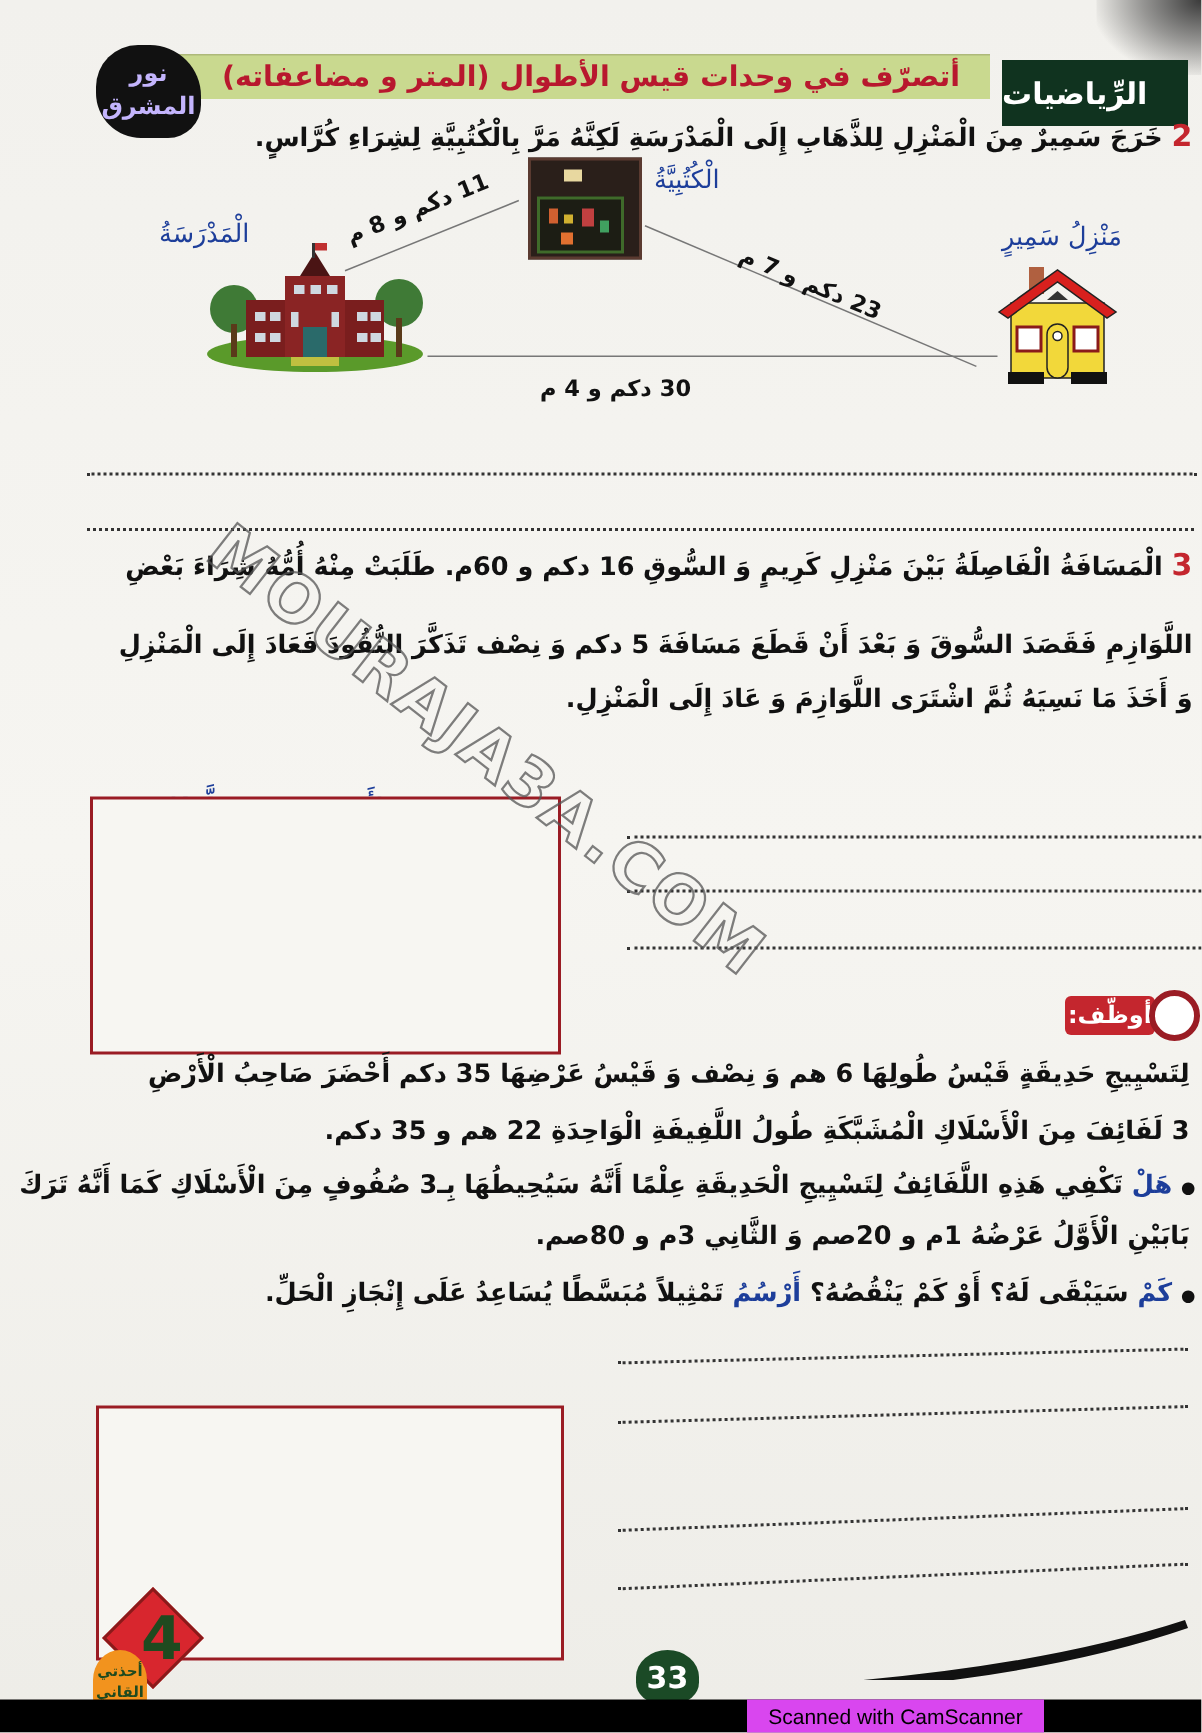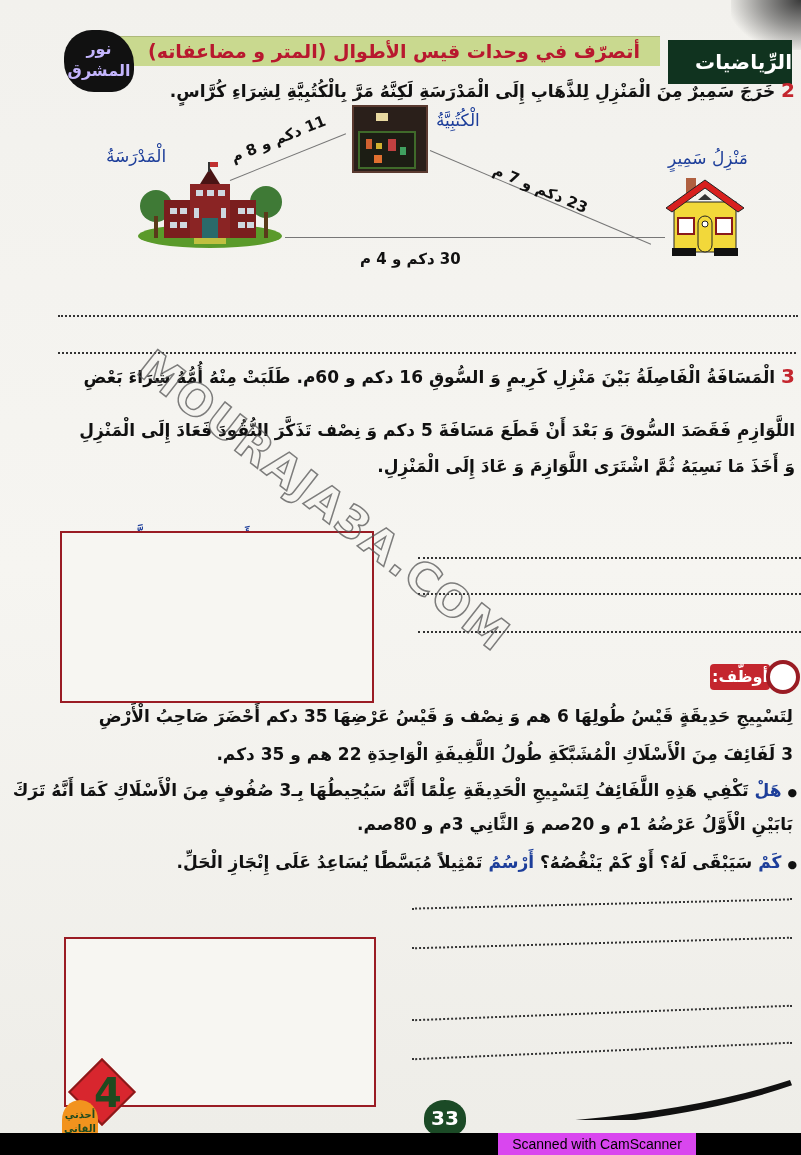--- a/index.html
+++ b/index.html
@@ -25,21 +25,21 @@
     border-top: 1px solid #aeb97a;
   }
   .hdr-title {
     position: absolute; left: 140px; top: 36px; width: 500px; height: 24px;
     direction: rtl; text-align: right;
     color: #b8182e; font-weight: bold; font-size: 19px; line-height: 30px;
   }
   .hdr-subject {
     position: absolute; left: 668px; top: 40px; width: 124px; height: 44px;
     background: #10331f; color: #fff; font-weight: bold; font-size: 20px;
-    direction: rtl; text-align: right; line-height: 44px;
+    direction: rtl; text-align: left; line-height: 44px;
     clip-path: polygon(0 0, 100% 0, 100% 100%, 0 100%);
   }
   .logo {
     position: absolute; left: 64px; top: 30px; width: 70px; height: 62px;
     background: #111; color: #c4b5fd; border-radius: 28px 34px 22px 30px;
     font-weight: bold; font-size: 16px; line-height: 22px; text-align: center;
     padding-top: 8px; direction: rtl;
   }
   .q-line {
     position: absolute; font-weight: bold; font-size: 17px; color: #111;

